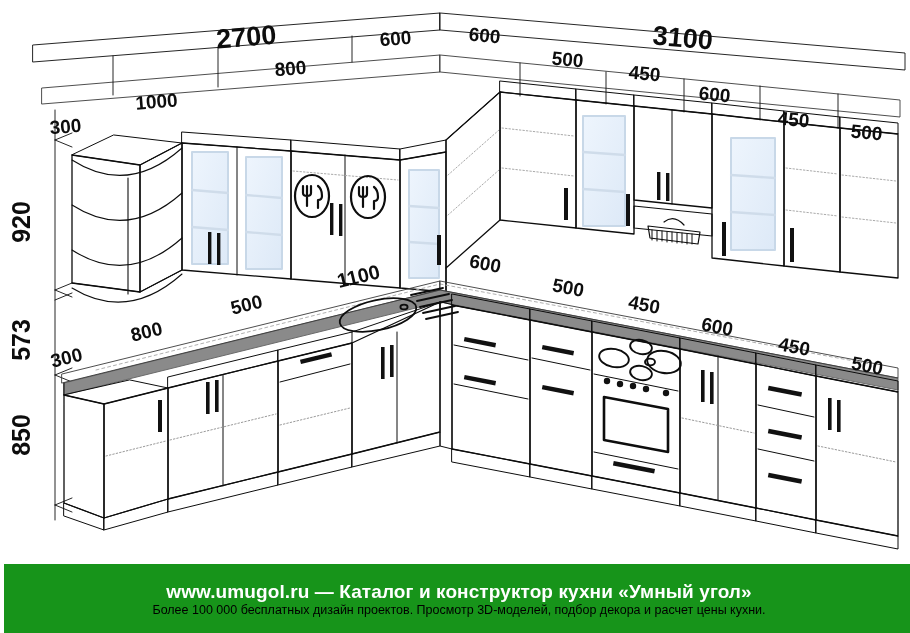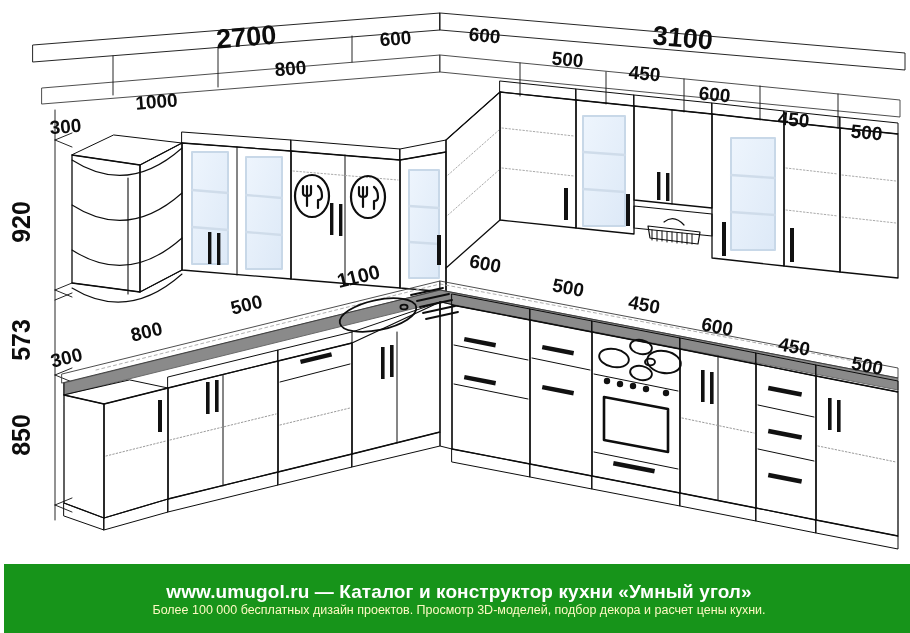--- a/index.html
+++ b/index.html
@@ -3,21 +3,21 @@
 <meta charset="utf-8">
 <style>
   html,body{margin:0;padding:0;background:#ffffff;}
   body{width:910px;height:633px;font-family:"Liberation Sans",sans-serif;overflow:hidden;}
   #root{position:relative;width:910px;height:633px;background:#fff;}
   svg#plan{position:absolute;left:0;top:0;width:910px;height:560px;}
   .dimtxt{font-family:"Liberation Sans",sans-serif;font-weight:bold;fill:#0d0d0d;}
   .banner{position:absolute;left:4px;top:564px;width:910px;height:69px;background:#17941a;
           display:flex;flex-direction:column;align-items:center;justify-content:center;}
   .banner-main{color:#fff;font-weight:bold;font-size:19px;letter-spacing:.1px;white-space:nowrap;}
-  .banner-sub{color:#fef9c3;font-size:12.5px;margin-top:0;white-space:nowrap;}
+  .banner-sub{color:#000000;font-size:12.5px;margin-top:0;white-space:nowrap;}
 </style>
 </head>
 <body>
 
 <div id="root">
 
 <svg id="plan" viewBox="0 0 910 560">
   <defs>
     <linearGradient id="glassg" x1="0" y1="0" x2="1" y2="1">
       <stop offset="0%" stop-color="#eef5fd"></stop>

